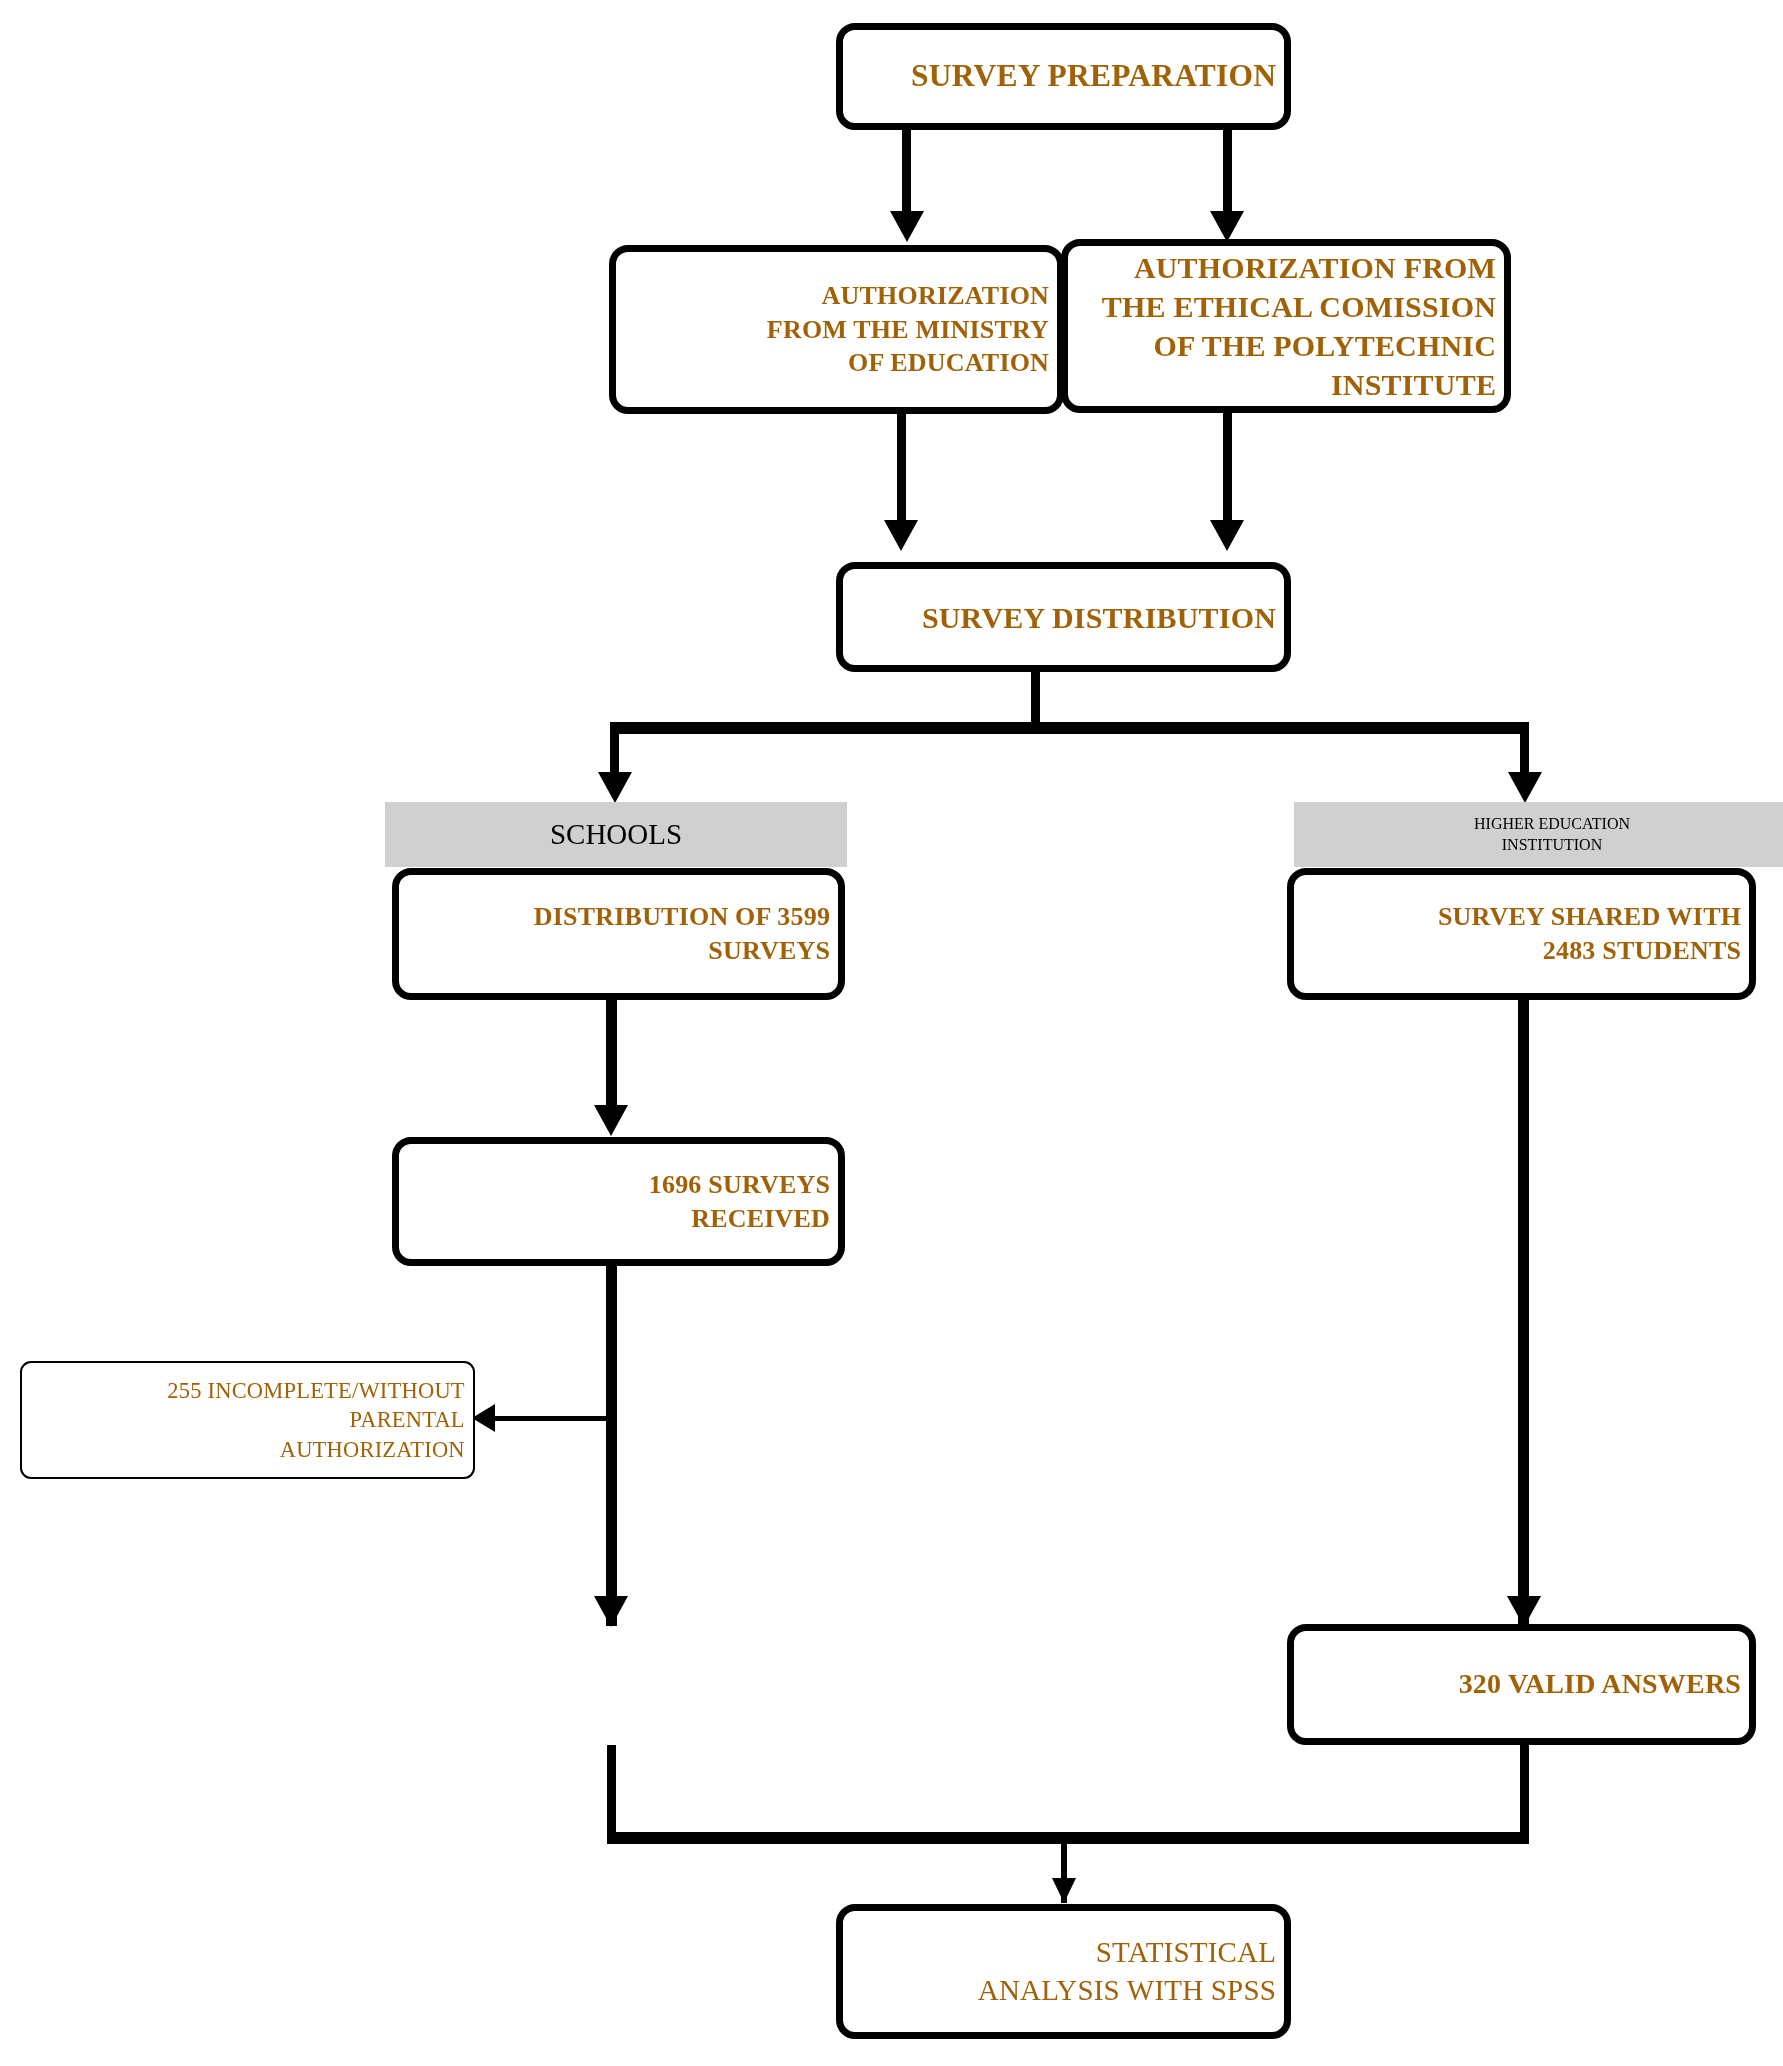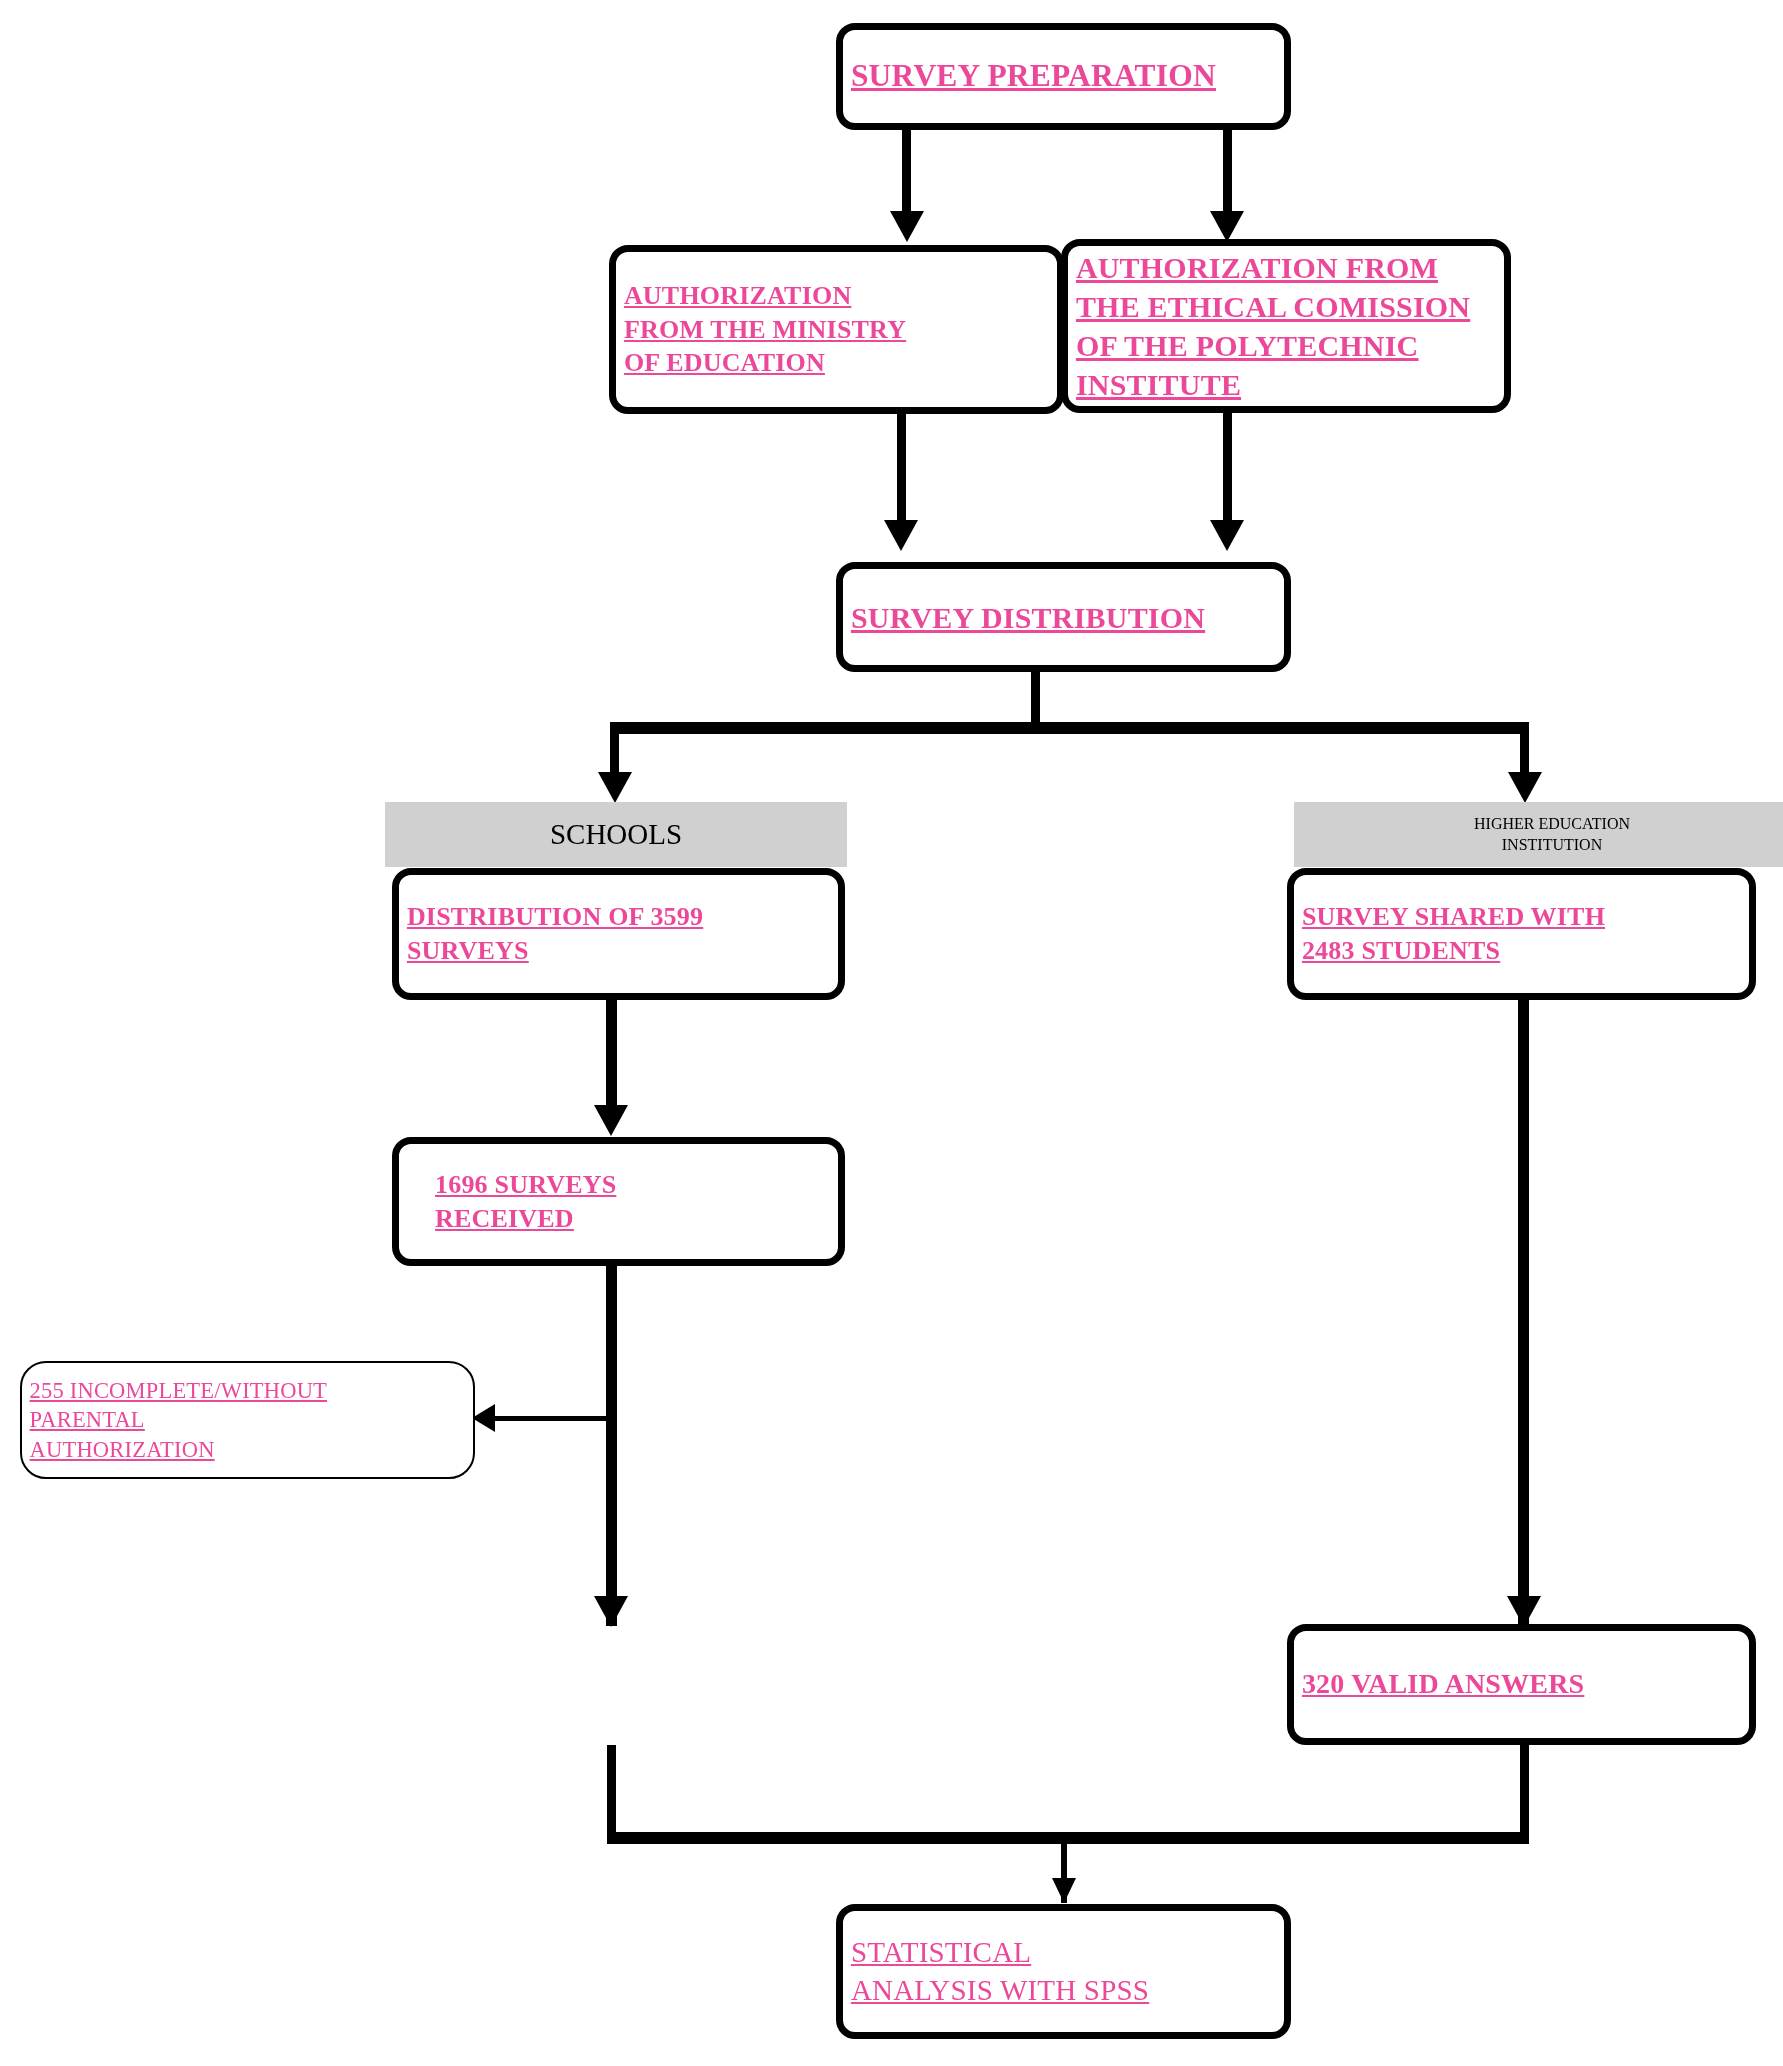--- a/index.html
+++ b/index.html
@@ -13,31 +13,30 @@
   
   .node{
     position:absolute;
     box-sizing:border-box;
     background:#ffffff;
     border:7.9px solid #000000;
     border-radius:19px;
     display:flex;
     align-items:center;
     justify-content:center;
-    text-align:left;
+    text-align:right;
     font-weight:bold;
-    color:#ec4899;
+    color:#a16207;
     line-height:1.30;
     letter-spacing:0.2px;
     padding:3.4px 7.9px;
-    text-decoration:underline;
   }
   .node.thin{
     border-width:2.8px;
-    border-radius:26px;
+    border-radius:11px;
     font-weight:normal;
   }
   .node.light{font-weight:normal;}
   .node .txt{display:block;width:100%;white-space:pre-line;}
 
   
   .band{
     position:absolute;
     box-sizing:border-box;
     background:#d0d0d0;

